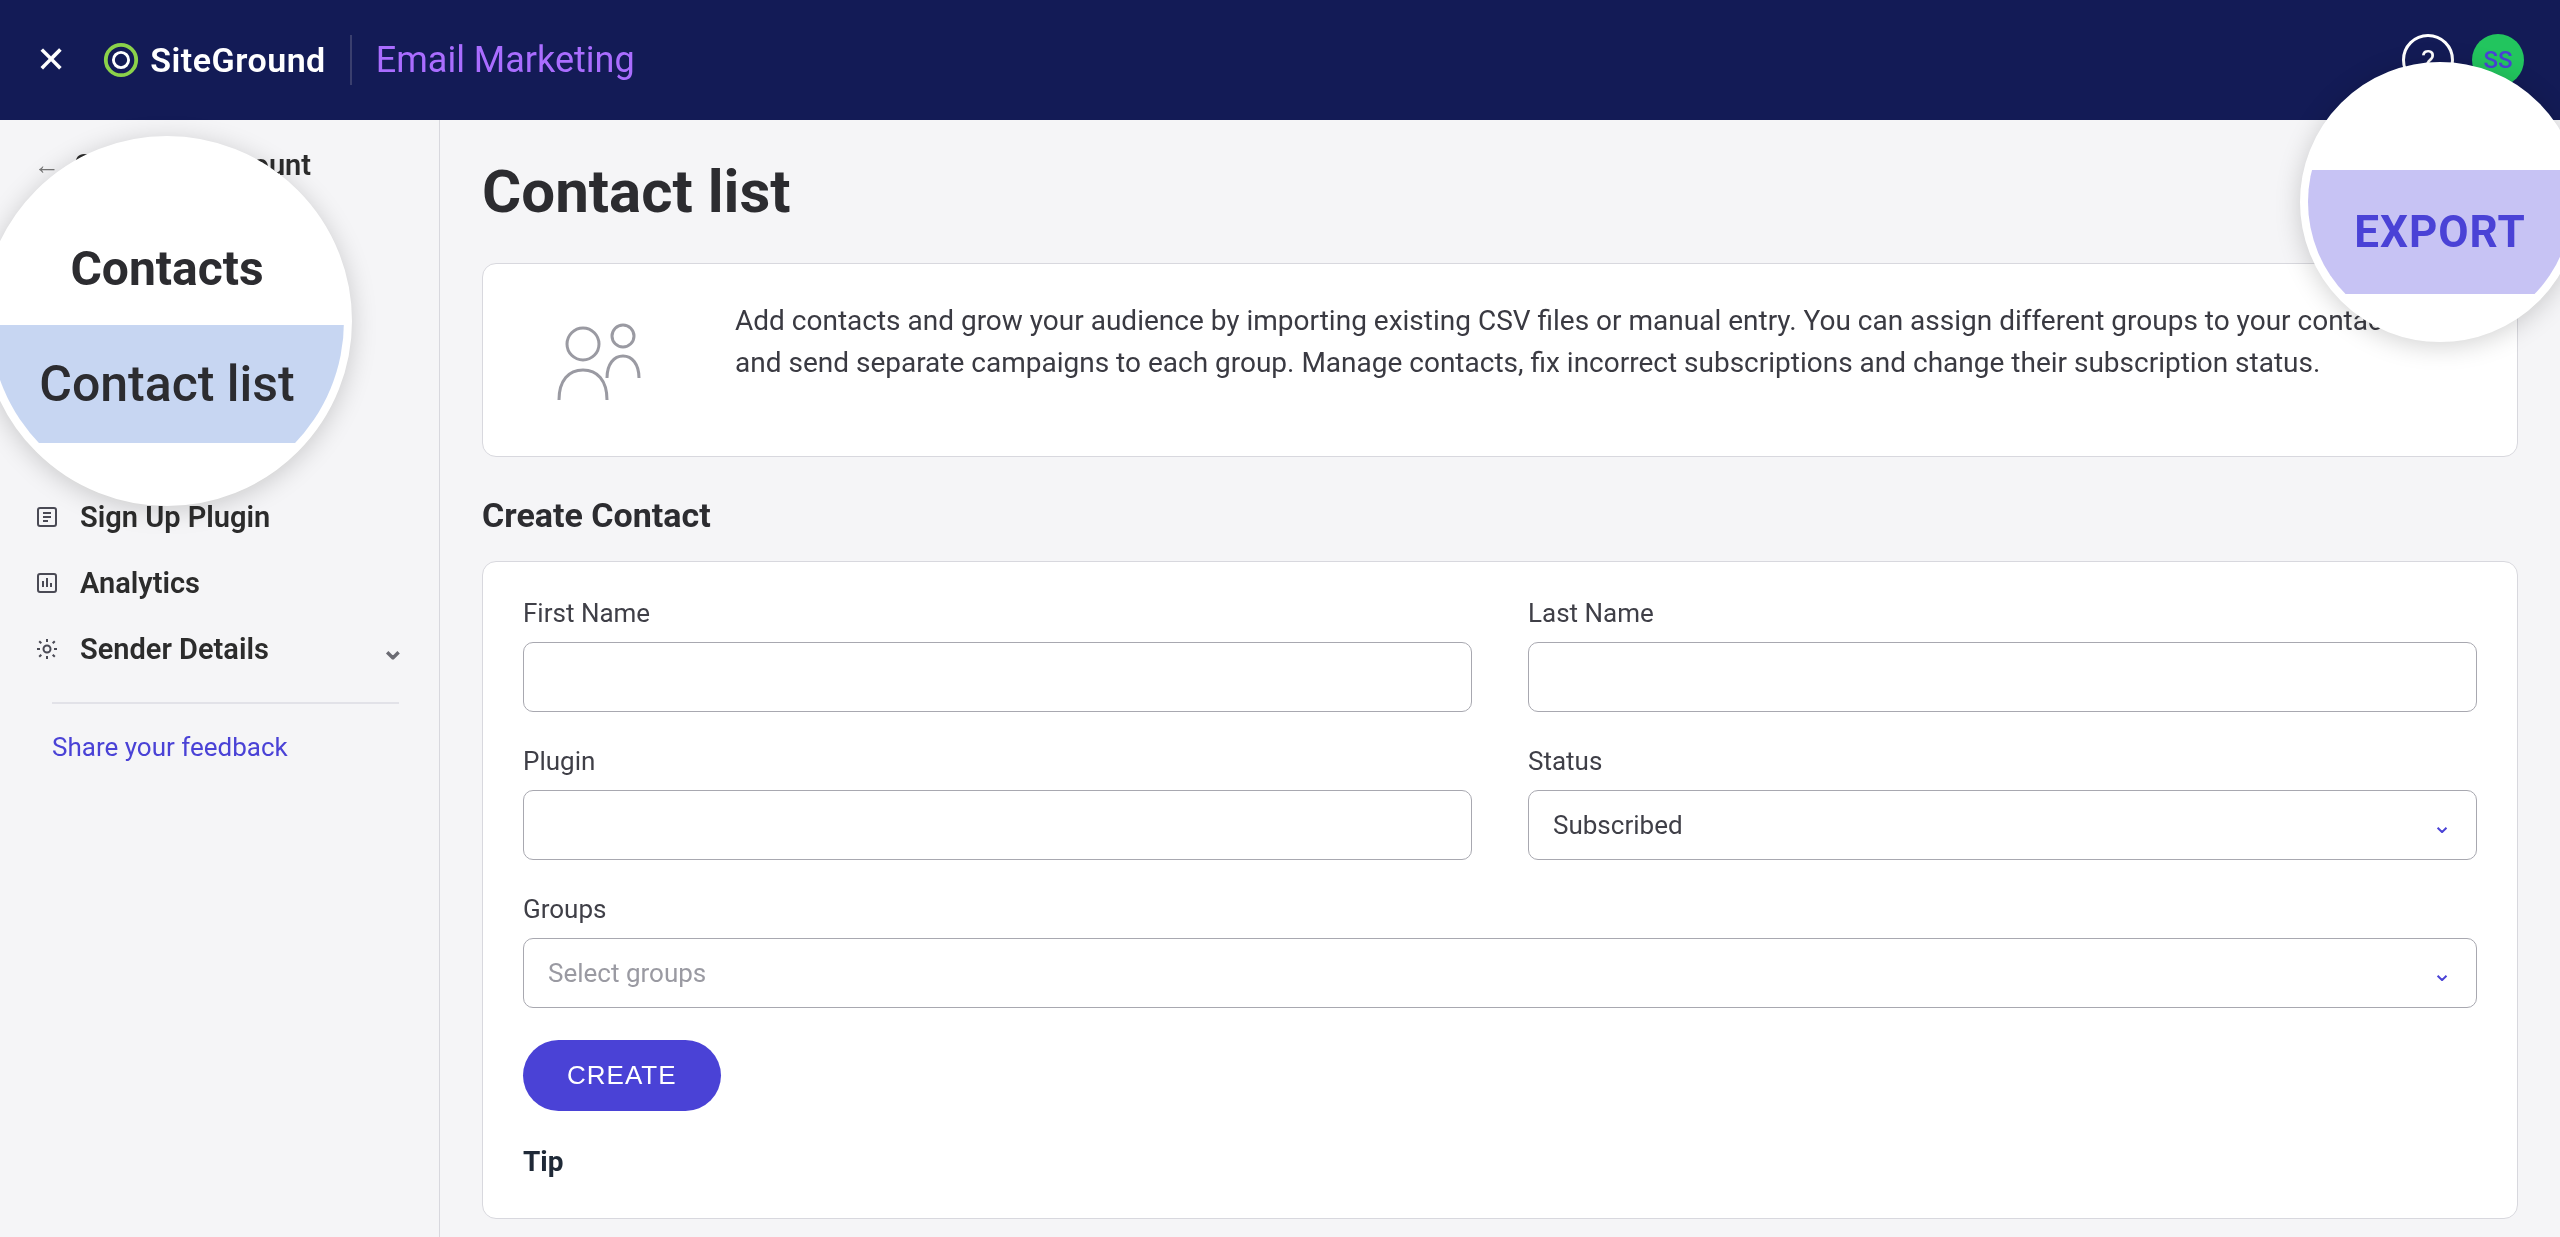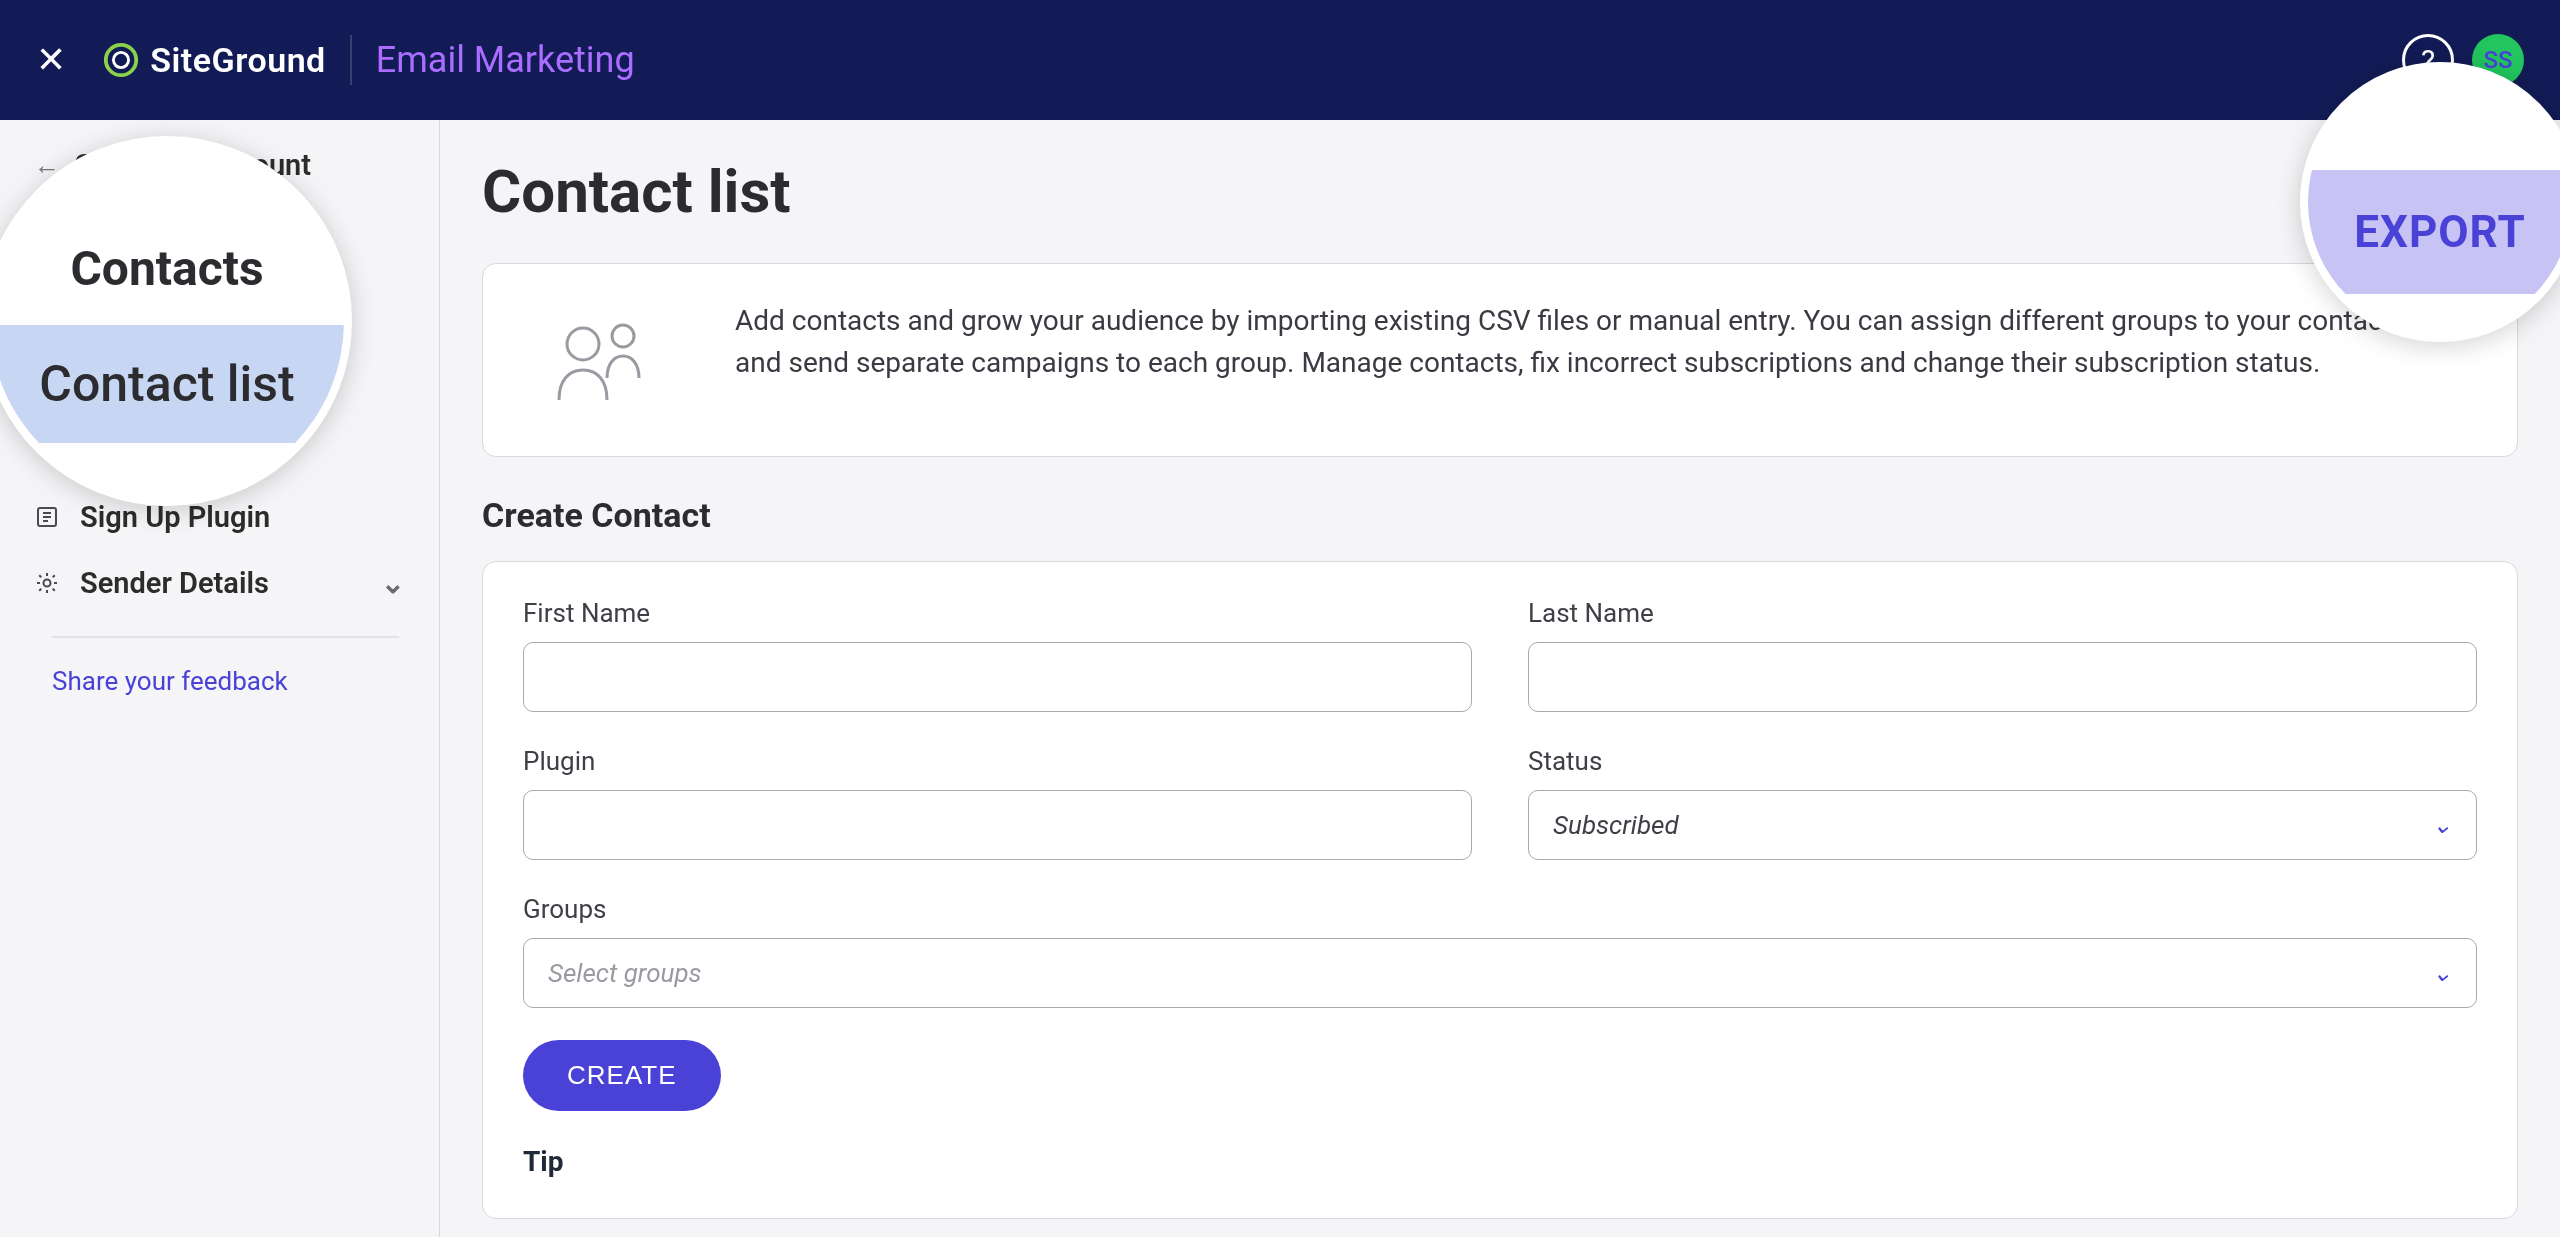--- a/index.html
+++ b/index.html
@@ -39,21 +39,21 @@
 .import-btn { background:#4a42d6; color:#fff; font-size:30px; font-weight:700; letter-spacing:1px; border:none; border-radius:36px; padding:18px 44px; cursor:pointer; }
 .info-card { border:1.5px solid #d8d8de; border-radius:14px; background:#fff; padding:36px 48px; display:flex; gap:64px; align-items:flex-start; margin-bottom:38px; }
 .info-card .people-illustration { width:140px; height:120px; flex-shrink:0; display:flex; align-items:center; justify-content:center; }
 .info-card .info-text { font-size:28px; line-height:1.5; color:#3a3a42; max-width:1700px; }
 .section-heading { font-size:34px; font-weight:700; color:#2c2c30; margin-bottom:26px; }
 .form-card { border:1.5px solid #d8d8de; border-radius:14px; background:#fff; padding:36px 40px 40px 40px; }
 .row { display:flex; gap:56px; margin-bottom:34px; }
 .field { flex:1; display:flex; flex-direction:column; gap:14px; }
 .field label { font-size:26px; color:#3f3f47; }
 .input, .select { height:70px; border:1.5px solid #a8a8b0; border-radius:10px; background:#fff; font-size:26px; padding:0 24px; color:#3f3f47; outline:none; }
-.select { display:flex; align-items:center; justify-content:space-between; cursor:pointer;font-style:italic; }
+.select { display:flex; align-items:center; justify-content:space-between; cursor:pointer; }
 .select .sel-val { color:#3f3f47; }
 .select .placeholder { color:#9a9aa2; }
 .sel-chev { color:#4a42d6; font-size:24px; }
 .create-btn { background:#4a42d6; color:#fff; font-size:26px; font-weight:400; letter-spacing:1px; border:none; border-radius:36px; padding:20px 44px; cursor:pointer; margin-top:8px; }
 .tip-heading { font-size:28px; font-weight:700; margin-top:34px; }
 
 
 .lens { position:absolute; border-radius:50%; background:#fff; box-shadow:0 4px 26px rgba(0,0,0,0.18); display:flex; flex-direction:column; align-items:stretch; justify-content:center; z-index:40; overflow:hidden; border:8px solid #fff; }
 .lens-left { width:370px; height:370px; top:136px; left:-18px; }
 .lens-left .lens-heading { font-size:48px; font-weight:700; color:#2c2c30; text-align:center; margin-top:40px; margin-bottom:28px; }
@@ -101,20 +101,29 @@
         <svg viewBox="0 0 24 24" width="24" height="24" fill="none" stroke="currentColor" stroke-width="2">
             <rect x="3" y="3" width="18" height="18" rx="2"></rect>
             <path d="M8 8h8M8 12h8M8 16h5"></path>
           </svg>
       </span>
       <span>Sign Up Plugin</span>
     </div>
     <div class="sb-item">
       <span class="sb-icon">
         <svg viewBox="0 0 24 24" width="24" height="24" fill="none" stroke="currentColor" stroke-width="2">
+            <rect x="3" y="3" width="18" height="18" rx="2"></rect>
+            <path d="M8 16V10M12 16V7M16 16v-4"></path>
+          </svg>
+      </span>
+      <span>Analytics</span>
+    </div>
+    <div class="sb-item">
+      <span class="sb-icon">
+        <svg viewBox="0 0 24 24" width="24" height="24" fill="none" stroke="currentColor" stroke-width="2">
             <circle cx="12" cy="12" r="3.5"></circle>
             <path d="M12 2v3M12 19v3M4.2 4.2l2.1 2.1M17.7 17.7l2.1 2.1M2 12h3M19 12h3M4.2 19.8l2.1-2.1M17.7 6.3l2.1-2.1"></path>
           </svg>
       </span>
       <span>Sender Details</span>
       <span class="sb-chevron">⌄</span>
     </div>
 
     <div class="sb-sep2"></div>
     <div class="feedback-link">Share your feedback</div>

